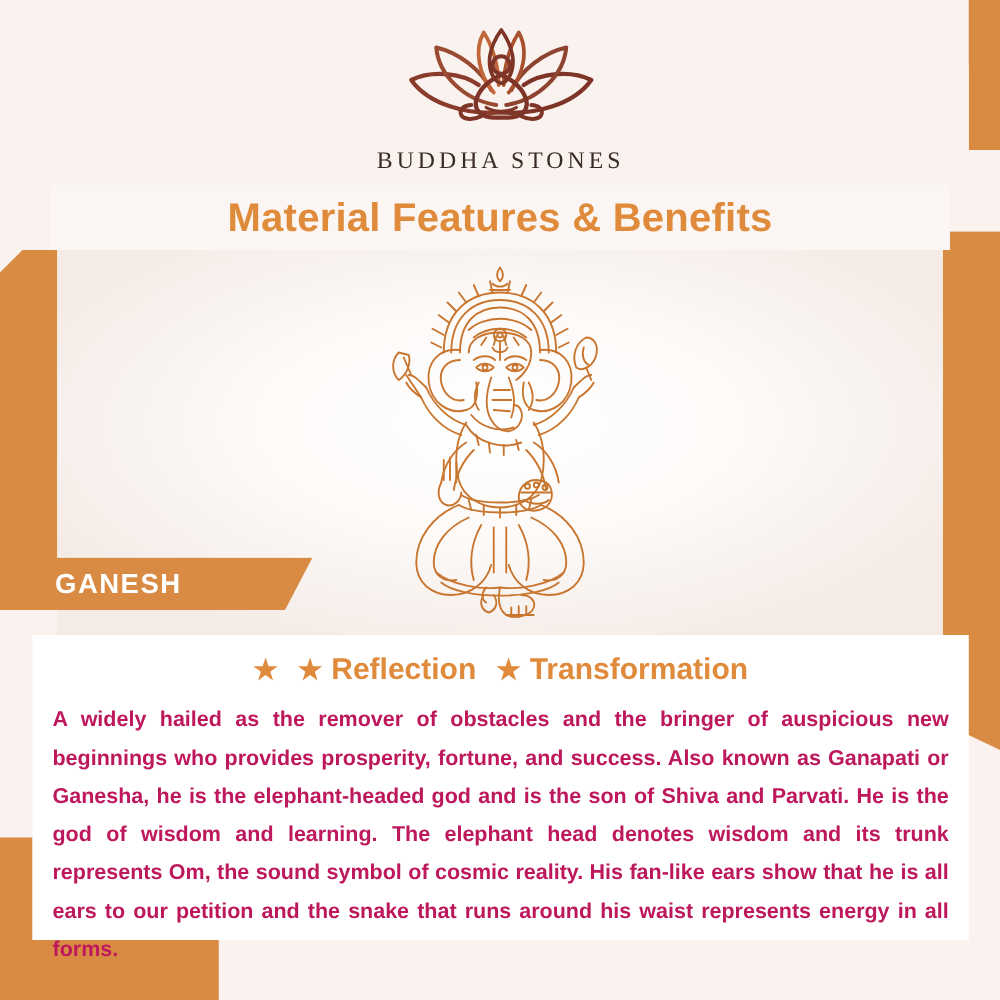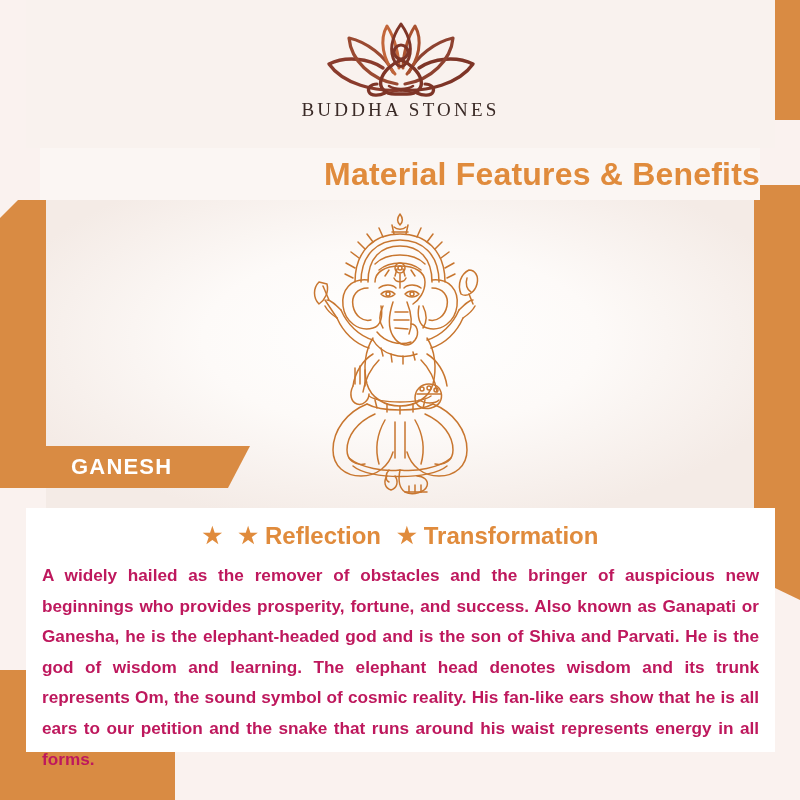--- a/index.html
+++ b/index.html
@@ -69,36 +69,36 @@
     height: 148px;
     background: #f9f2ee;
     display: flex;
     flex-direction: column;
     align-items: center;
     justify-content: flex-start;
     padding-top: 18px;
   }
   .logo-mark { width: 172px; height: 80px; display: block; }
   .logo-text {
-    margin-top: 1px;
+    margin-top: 20px;
     font-family: "Liberation Serif", serif;
     font-size: 19px;
     letter-spacing: 3.2px;
     color: #3a2a26;
   }
 
   
   .title-band {
     position: absolute;
     top: 148px; left: 40px; right: 40px;
     height: 52px;
     background: #fbf6f3;
     display: flex;
     align-items: center;
-    justify-content: flex-end;
+    justify-content: center;
   }
   .title-band .title {
     font-size: 32px;
     font-weight: bold;
     color: #e08b3c;
     letter-spacing: 0.2px;
   }
 
   
   .stage {
@@ -121,21 +121,21 @@
     background: #d98b43;
     clip-path: polygon(0 0, 100% 0, calc(100% - 22px) 100%, 0 100%);
     display: flex;
     align-items: center;
   }
   .ribbon .ribbon-label {
     color: #ffffff;
     font-size: 22px;
     font-weight: bold;
     letter-spacing: 1.2px;
-    padding-left: 71px;
+    padding-left: 44px;
   }
 
   
   .card {
     position: absolute;
     top: 508px; left: 26px; right: 25px;
     bottom: 48px;
     background: #ffffff;
     padding: 14px 8px 0 8px;
   }

